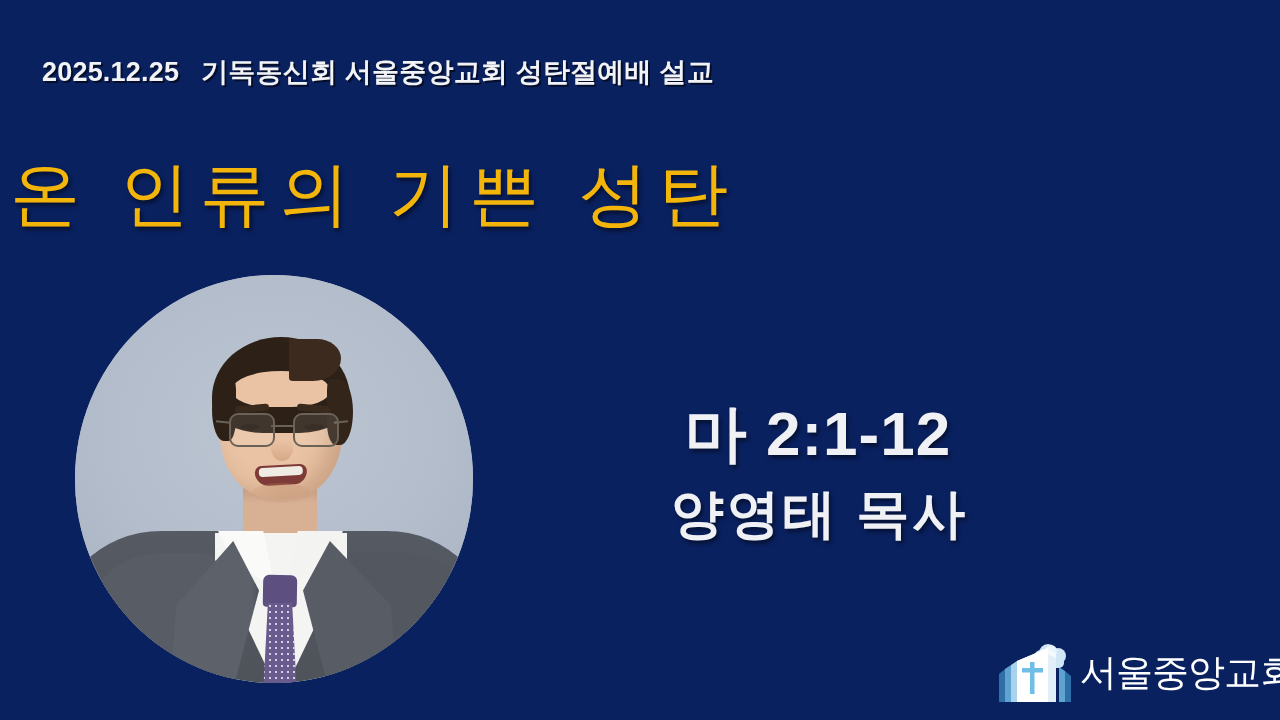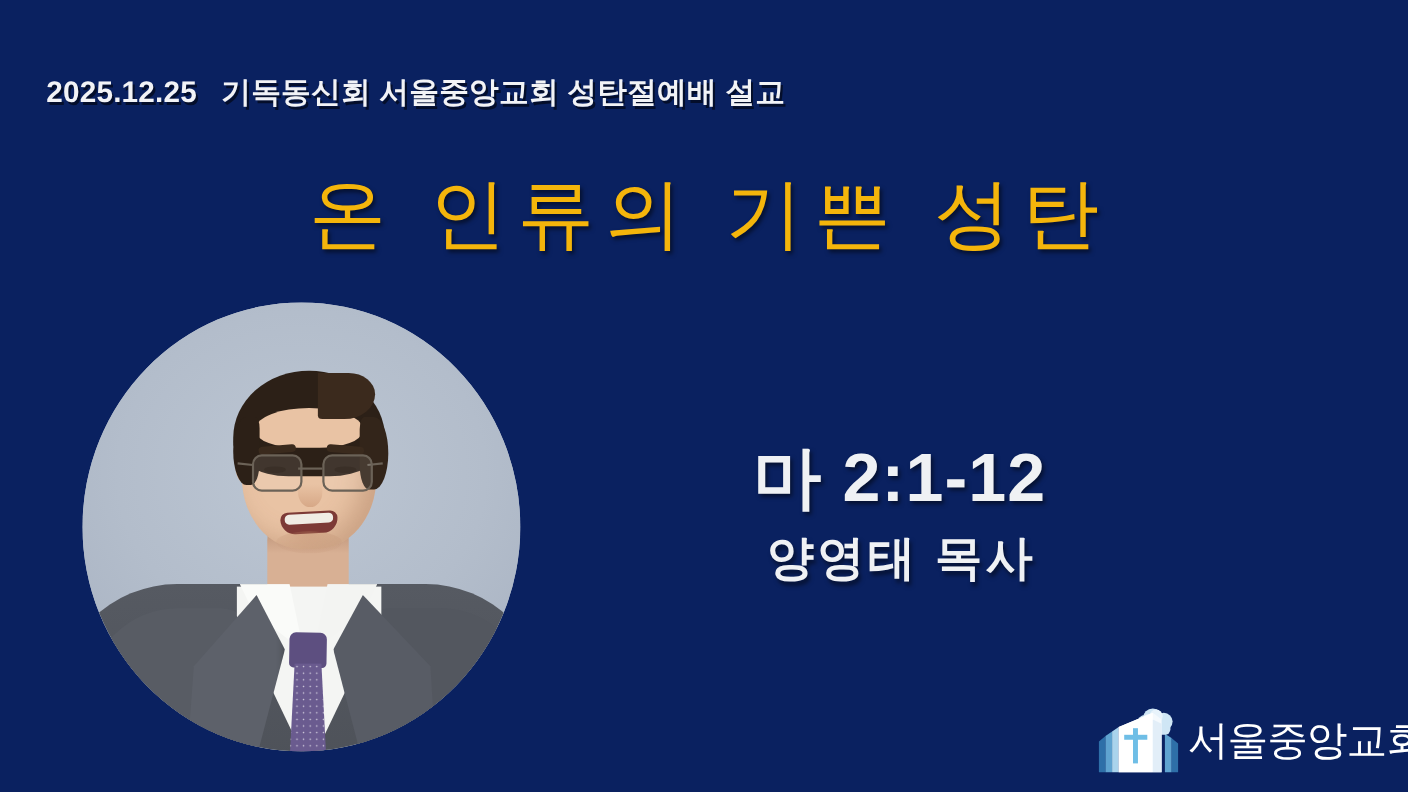--- a/index.html
+++ b/index.html
@@ -24,31 +24,30 @@
   #header-line {
     position: absolute;
     left: 42px;
     top: 54px;
     font-size: 27px;
     font-weight: 700;
     color: #F2F3F6;
     letter-spacing: 0.2px;
     white-space: nowrap;
     text-shadow: 2px 2px 0 rgba(0,0,0,0.55);
-    margin-top: 12px;
   }
   #header-line .hdr-date { margin-right: 22px; }
 
   
   #sermon-title {
     position: absolute;
     left: 0;
     top: 148px;
     width: 1280px;
-    text-align: center;
+    text-align: left;
     font-size: 70px;
     font-weight: 500;
     color: #F4B50B;
     letter-spacing: 10px;
     text-indent: 10px;
     white-space: nowrap;
     text-shadow: 2px 3px 4px rgba(0,0,0,0.55);
   }
 
   
@@ -396,21 +395,21 @@
     letter-spacing: 1px;
     white-space: nowrap;
     text-shadow: 2px 3px 4px rgba(0,0,0,0.5);
   }
   #preacher {
     position: absolute;
     left: 578px;
     top: 479px;
     width: 480px;
     text-align: center;
-    font-size: 43px;
+    font-size: 53px;
     font-weight: 700;
     color: #EFF1F4;
     letter-spacing: 3px;
     text-indent: 3px;
     white-space: nowrap;
     text-shadow: 2px 3px 4px rgba(0,0,0,0.5);
   }
 
   
   #logo {

